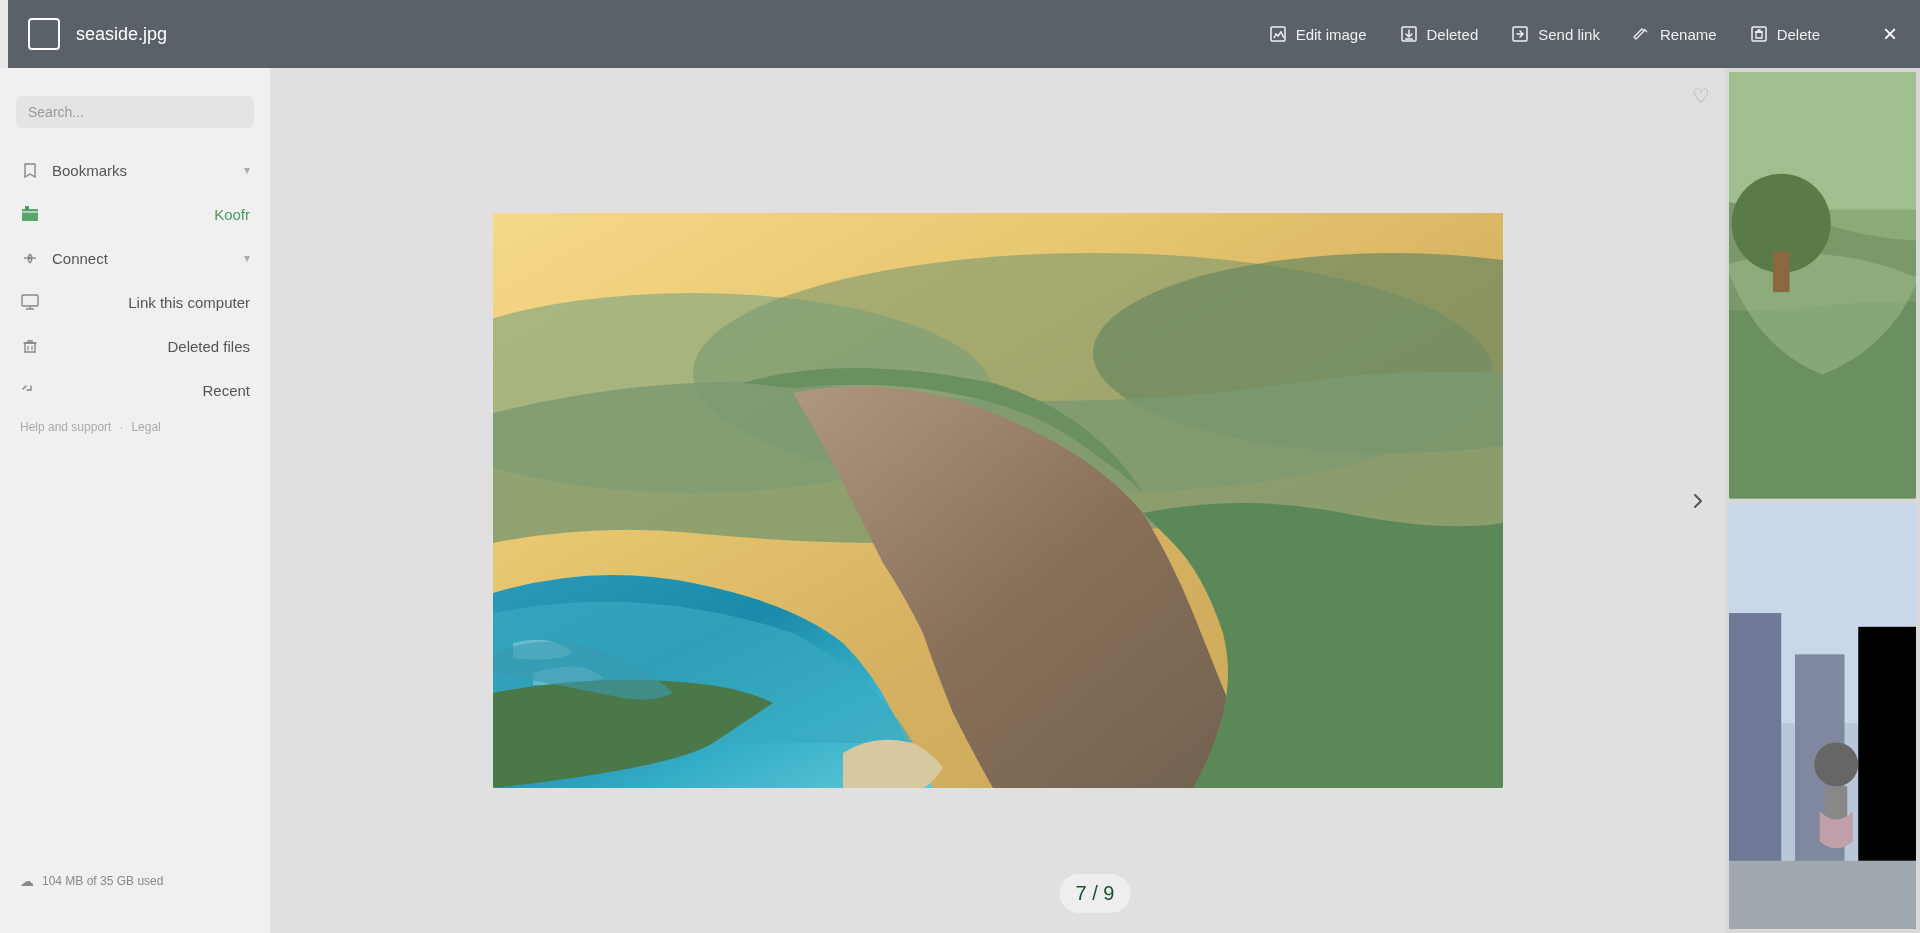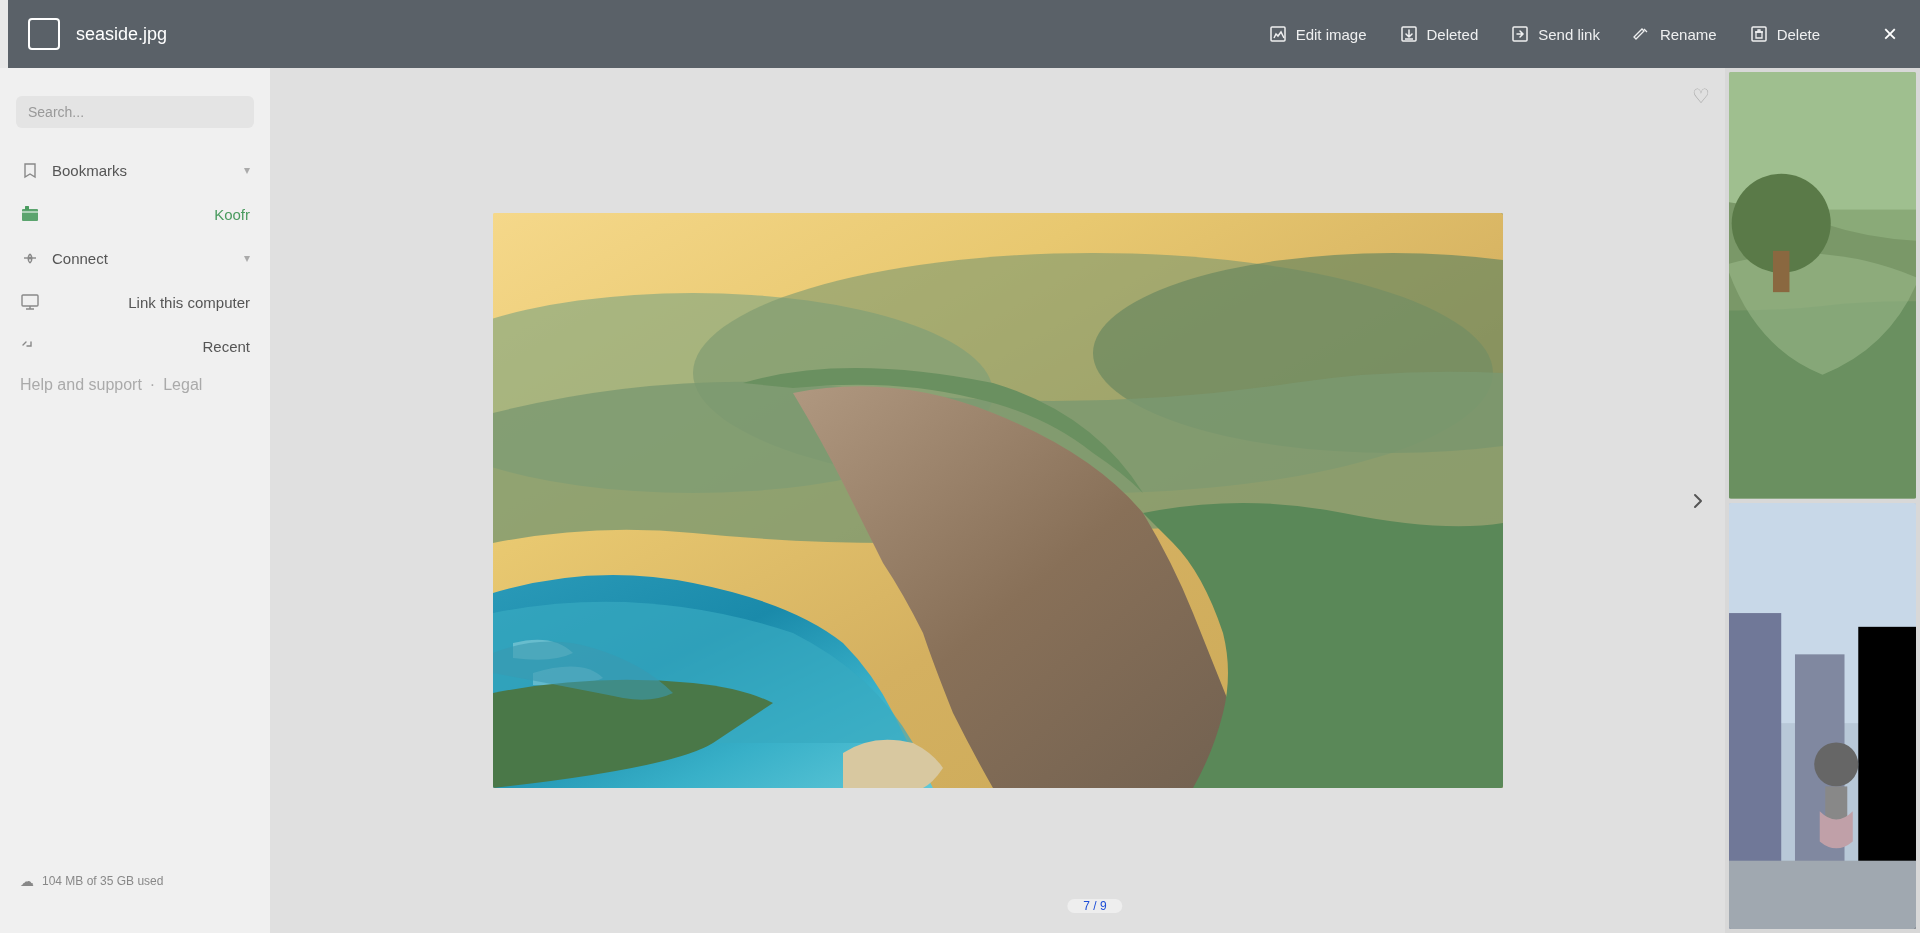--- a/index.html
+++ b/index.html
@@ -134,21 +134,21 @@
       display: flex;
       align-items: center;
       gap: 8px;
       font-size: 12px;
       color: #888;
     }
     .sidebar-storage-icon {
       font-size: 14px;
     }
     .sidebar-help {
-      font-size: 16px;
+      font-size: 12px;
       color: #aaa;
       padding: 8px 20px;
       display: flex;
       gap: 8px;
     }
 
     
     .content-area {
       flex: 1;
       display: flex;
@@ -228,24 +228,24 @@
       color: #aaa;
       cursor: pointer;
     }
 
     
     .page-counter {
       position: absolute;
       bottom: 20px;
       left: 50%;
       transform: translateX(-50%);
-      font-size: 12px;
-      color: #1d4ed8;
+      font-size: 20px;
+      color: #14532d;
       background: rgba(240,240,240,0.85);
-      padding: 0 16px;
+      padding: 8px 16px;
       border-radius: 20px;
     }
   </style>
 </head>
 <body>
 
 <div class="topbar">
   <div class="topbar-left">
     <div class="topbar-square"></div>
     <span class="topbar-filename">seaside.jpg</span>
@@ -351,20 +351,30 @@
     <div class="sidebar-item">
       <div class="sidebar-icon">
         <svg width="18" height="18" viewBox="0 0 18 18" fill="none">
           <rect x="1" y="2" width="16" height="11" rx="1" stroke="#888" stroke-width="1.4" fill="none"></rect>
           <path d="M5 16h8M9 13v3" stroke="#888" stroke-width="1.4"></path>
         </svg>
       </div>
       <span>Link this computer</span>
     </div>
 
+    <div class="sidebar-item">
+      <div class="sidebar-icon">
+        <svg width="18" height="18" viewBox="0 0 18 18" fill="none">
+          <path d="M4 6h10v9H4z" stroke="#888" stroke-width="1.4" fill="none" rx="1"></path>
+          <path d="M3 6h12M7 6V4h4v2" stroke="#888" stroke-width="1.4" stroke-linecap="round"></path>
+          <path d="M7 9v4M11 9v4" stroke="#888" stroke-width="1.2"></path>
+        </svg>
+      </div>
+      <span>Deleted files</span>
+    </div>
 
     <div class="sidebar-item">
       <div class="sidebar-icon">
         <svg width="18" height="18" viewBox="0 0 18 18" fill="none">
           <polyline points="6,9 10,9 10,5" stroke="#888" stroke-width="1.4" fill="none" stroke-linecap="round"></polyline>
           <path d="M5 5l-3 3" stroke="#888" stroke-width="1.4" stroke-linecap="round"></path>
         </svg>
       </div>
       <span>Recent</span>
     </div>

